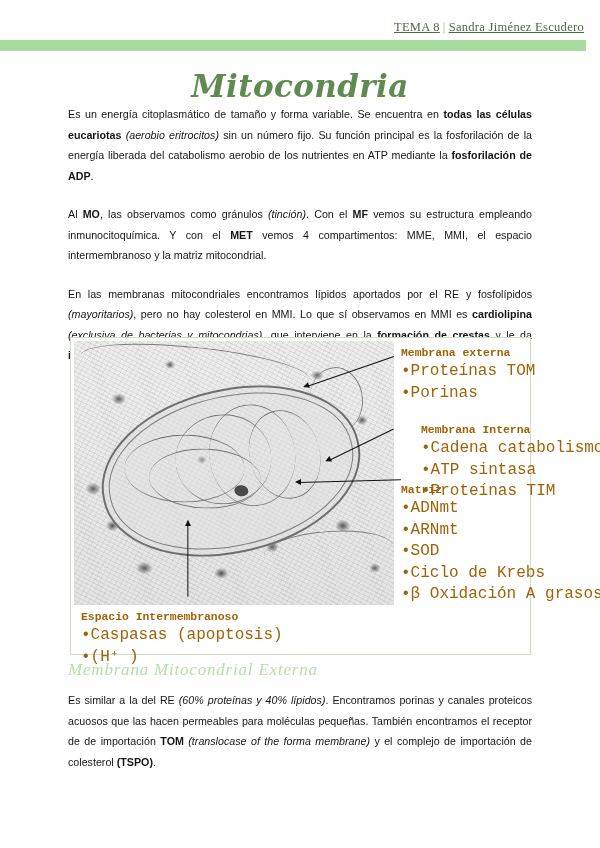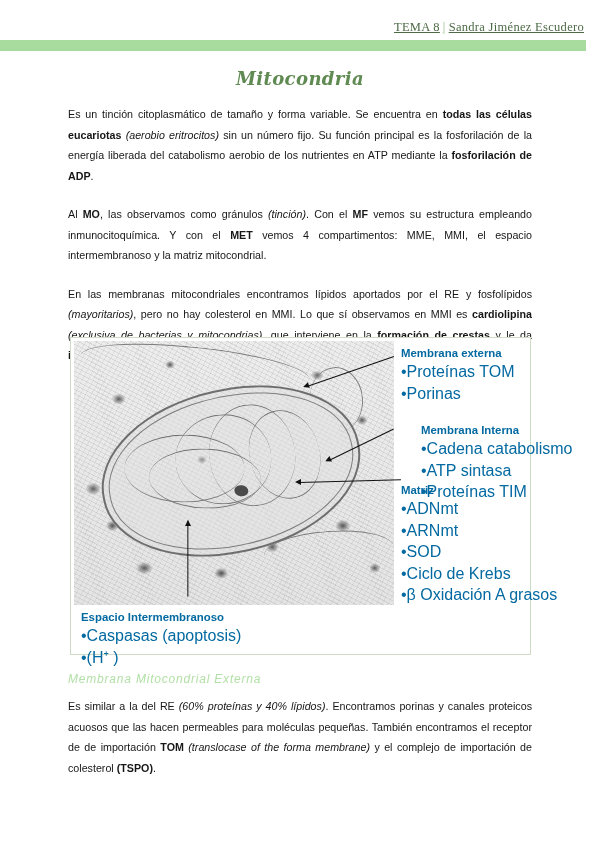--- a/index.html
+++ b/index.html
@@ -51,21 +51,21 @@
 
   
   .doc-title {
     position: absolute;
     top: 68px;
     left: 0;
     width: 600px;
     text-align: center;
     font-family: "DejaVu Serif", serif;
     font-style: italic;
-    font-size: 18px;
+    font-size: 31px;
     font-weight: 700;
     color: #5f8a51;
     letter-spacing: 0.4px;
   }
 
   
   .content {
     position: absolute;
     left: 68px;
     top: 104px;
@@ -75,26 +75,26 @@
     margin: 0 0 18px 0;
     font-size: 10.7px;
     line-height: 1.92;
     text-align: justify;
     color: #161616;
   }
   p.para b { font-weight: 700; }
   p.para i { font-style: italic; }
 
   .section-heading {
-    font-family: Liberation Sans, sans-serif;
+    font-family: Liberation Serif, serif;
     font-style: italic;
-    font-size: 12px;
+    font-size: 17px;
     color: #b3e0a8;
     letter-spacing: 0.8px;
-    margin: 12px 0 10px 0;
+    margin: 0 0 10px 0;
   }
 
   
   .figure-box {
     position: absolute;
     left: 70px;
     top: 337px;
     width: 461px;
     height: 318px;
     border: 1.5px solid #cddcc6;
@@ -194,22 +194,22 @@
   .arrowhead {
     position: absolute;
     width: 0; height: 0;
     border-top: 3.2px solid transparent;
     border-bottom: 3.2px solid transparent;
   }
 
   
   .label-group {
     position: absolute;
-    font-family: Liberation Sans, sans-serif;
-    color: #0369a1;
+    font-family: Liberation Mono, monospace;
+    color: #a16207;
     white-space: nowrap;
   }
   .label-title {
     font-size: 11.4px;
     font-weight: 700;
     line-height: 1.34;
   }
   .label-item {
     font-size: 16px;
     font-weight: 400;
@@ -227,21 +227,21 @@
   <div class="header-text">
     <span>TEMA 8</span><span class="sep">|</span><span>Sandra Jiménez Escudero</span>
   </div>
   <div class="header-bar"></div>
 </div>
 
 <div class="doc-title">Mitocondria</div>
 
 <div class="content">
 
-  <p class="para"><span>Es un tinción citoplasmático de tamaño y forma variable. Se encuentra en </span><b>todas las células eucariotas</b><i> (aerobio eritrocitos)</i><span> sin un número fijo. Su función principal es la fosforilación de la energía liberada del catabolismo aerobio de los nutrientes en ATP mediante la </span><b>fosforilación de ADP</b><span>.</span></p>
+  <p class="para"><span>Es un energía citoplasmático de tamaño y forma variable. Se encuentra en </span><b>todas las células eucariotas</b><i> (aerobio eritrocitos)</i><span> sin un número fijo. Su función principal es la fosforilación de la energía liberada del catabolismo aerobio de los nutrientes en ATP mediante la </span><b>fosforilación de ADP</b><span>.</span></p>
 
   <p class="para"><span>Al </span><b>MO</b><span>, las observamos como gránulos </span><i>(tinción)</i><span>. Con el </span><b>MF</b><span> vemos su estructura empleando inmunocitoquímica. Y con el </span><b>MET</b><span> vemos 4 compartimentos: MME, MMI, el espacio intermembranoso y la matriz mitocondrial.</span></p>
 
   <p class="para"><span>En las membranas mitocondriales encontramos lípidos aportados por el RE y fosfolípidos </span><i>(mayoritarios)</i><span>, pero no hay colesterol en MMI. Lo que sí observamos en MMI es </span><b>cardiolipina</b><i> (exclusiva de bacterias y mitocondrias)</i><span>, que interviene en la </span><b>formación de crestas</b><span> y le da </span><b>impermeabilidad</b><span>.</span></p>
 
 </div>
 
 <div class="figure-box">
   <div class="figure-inner">
 

